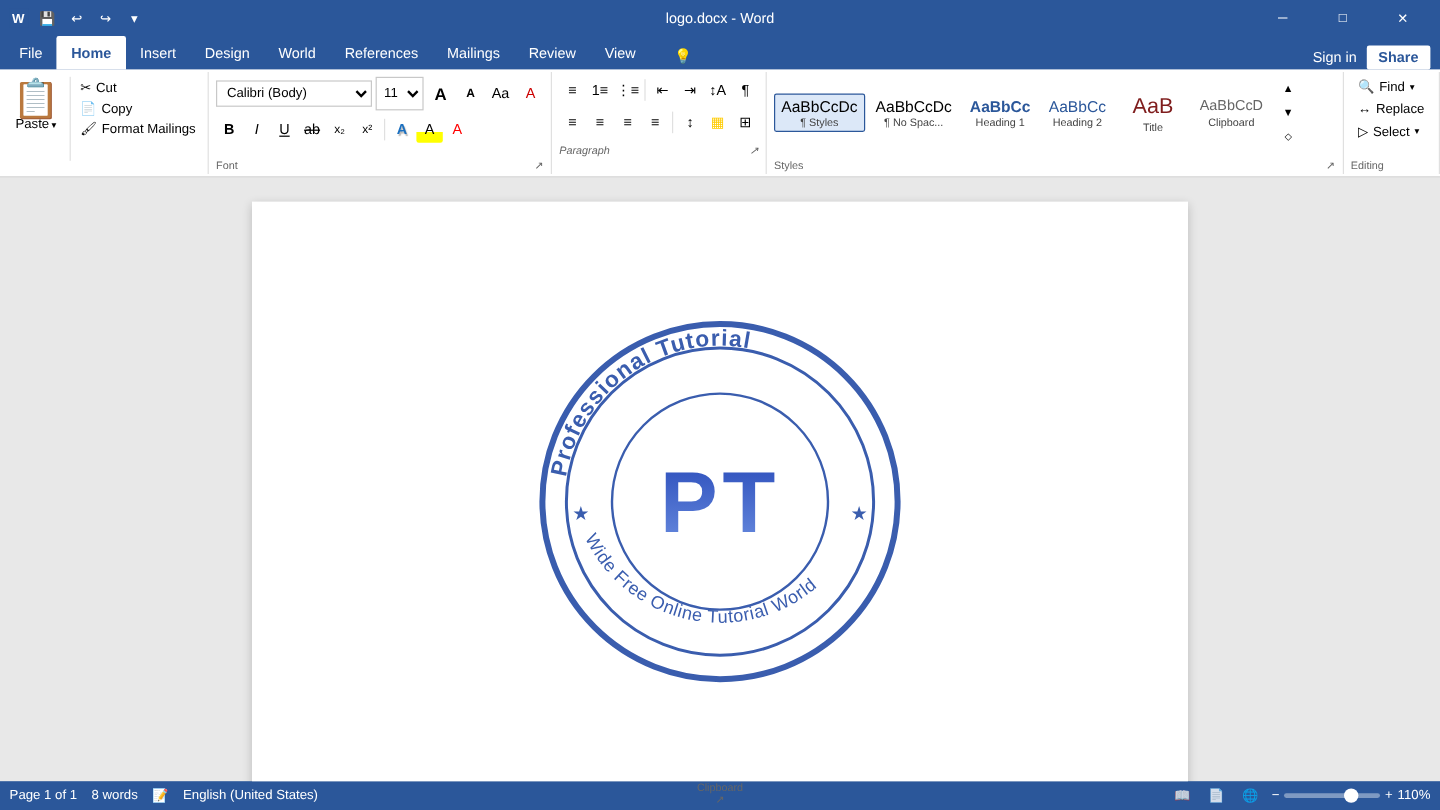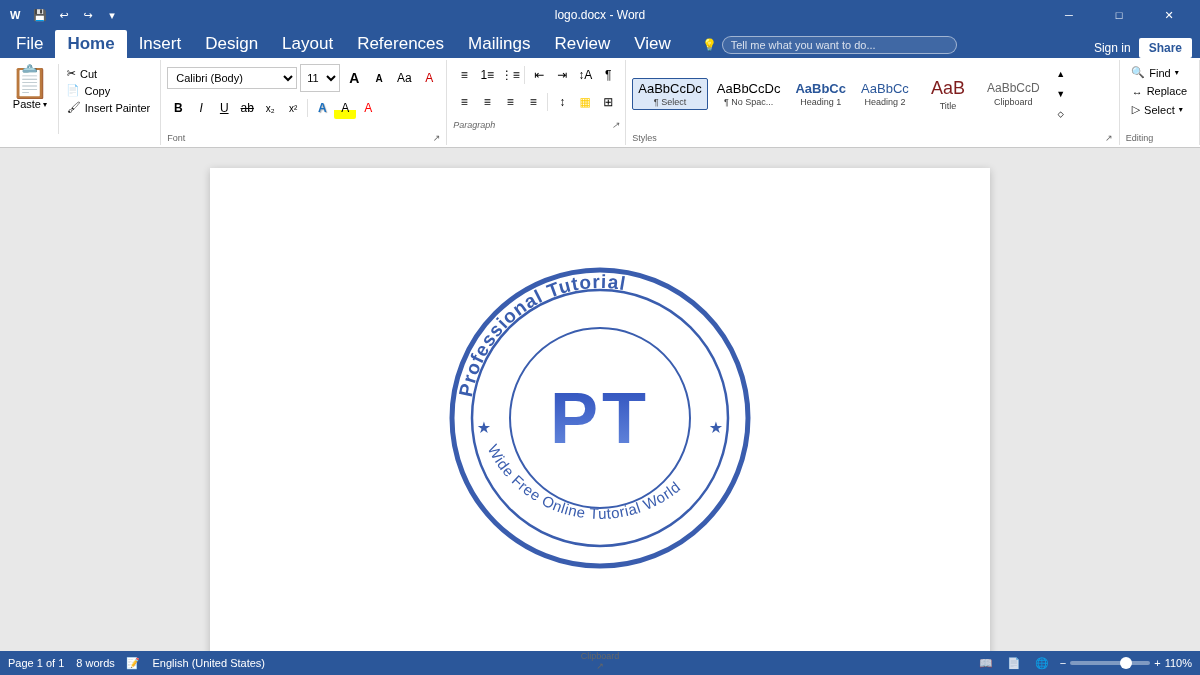--- a/index.html
+++ b/index.html
@@ -26,21 +26,21 @@
     
     .ribbon-tabs {
       background: #2b579a;
       height: 28px;
       display: flex;
       align-items: flex-end;
       padding-left: 4px;
     }
     .ribbon-tab {
       padding: 4px 12px 5px;
-      font-size: 17px;
+      font-size: 12px;
       color: white;
       cursor: pointer;
       height: 100%;
       display: flex;
       align-items: center;
     }
     .ribbon-tab.active {
       background: white;
       color: #2b579a;
       font-weight: 600;
@@ -214,28 +214,27 @@
     <div class="win-btn">□</div>
     <div class="win-btn close">✕</div>
   </div>
 </div>
 
 <div class="ribbon-tabs">
   <div class="ribbon-tab">File</div>
   <div class="ribbon-tab active">Home</div>
   <div class="ribbon-tab">Insert</div>
   <div class="ribbon-tab">Design</div>
-  <div class="ribbon-tab">Layout</div>
+  <div class="ribbon-tab">World</div>
   <div class="ribbon-tab">References</div>
   <div class="ribbon-tab">Mailings</div>
   <div class="ribbon-tab">Review</div>
   <div class="ribbon-tab">View</div>
   <div style="margin-left: 20px; display:flex; align-items:center; gap:4px; padding-bottom:4px;">
     <span style="color:white; font-size:12px;">💡</span>
-    <div style="border:1px solid rgba(255,255,255,0.5); border-radius:10px; padding:2px 80px 2px 8px; color:rgba(255,255,255,0.8); font-size:11px; background:rgba(255,255,255,0.1);">Tell me what you want to do...</div>
   </div>
   <div class="ribbon-right">
     <span class="sign-in-btn">Sign in</span>
     <span class="share-btn">Share</span>
   </div>
 </div>
 
 <div class="ribbon">
 
   <div class="ribbon-group" style="flex-direction:row; align-items:stretch; padding:4px 2px 0;">
@@ -251,21 +250,21 @@
       <div class="clip-item">
         <span>✂</span>
         <span>Cut</span>
       </div>
       <div class="clip-item">
         <span>📄</span>
         <span>Copy</span>
       </div>
       <div class="clip-item">
         <span>🖌</span>
-        <span>Insert Painter</span>
+        <span>Format Mailings</span>
       </div>
     </div>
     <div style="margin-top:auto; font-size:9px; color:#666; padding:2px 4px; display:flex; justify-content:space-between; align-items:center; width:100%; position:absolute; bottom:2px; left:0;flex-direction:column;">
       <span>Clipboard</span>
       <span>↗</span>
     </div>
   </div>
 
   <div class="ribbon-group" style="position:relative;">
     <div class="ribbon-group-content" style="flex-direction:column; align-items:flex-start; gap:2px;">
@@ -327,21 +326,21 @@
       <span>Paragraph</span>
       <span>↗</span>
     </div>
   </div>
 
   <div class="ribbon-group" style="position:relative; flex:1;">
     <div class="styles-container">
       <div class="styles-list">
         <div class="style-item active">
           <div class="style-preview" style="font-size:13px;">AaBbCcDc</div>
-          <div class="style-label">¶ Select</div>
+          <div class="style-label">¶ Styles</div>
         </div>
         <div class="style-item">
           <div class="style-preview" style="font-size:13px;">AaBbCcDc</div>
           <div class="style-label">¶ No Spac...</div>
         </div>
         <div class="style-item">
           <div class="style-preview" style="font-size:13px; color:#2b579a; font-weight:bold;">AaBbCc</div>
           <div class="style-label">Heading 1</div>
         </div>
         <div class="style-item">

